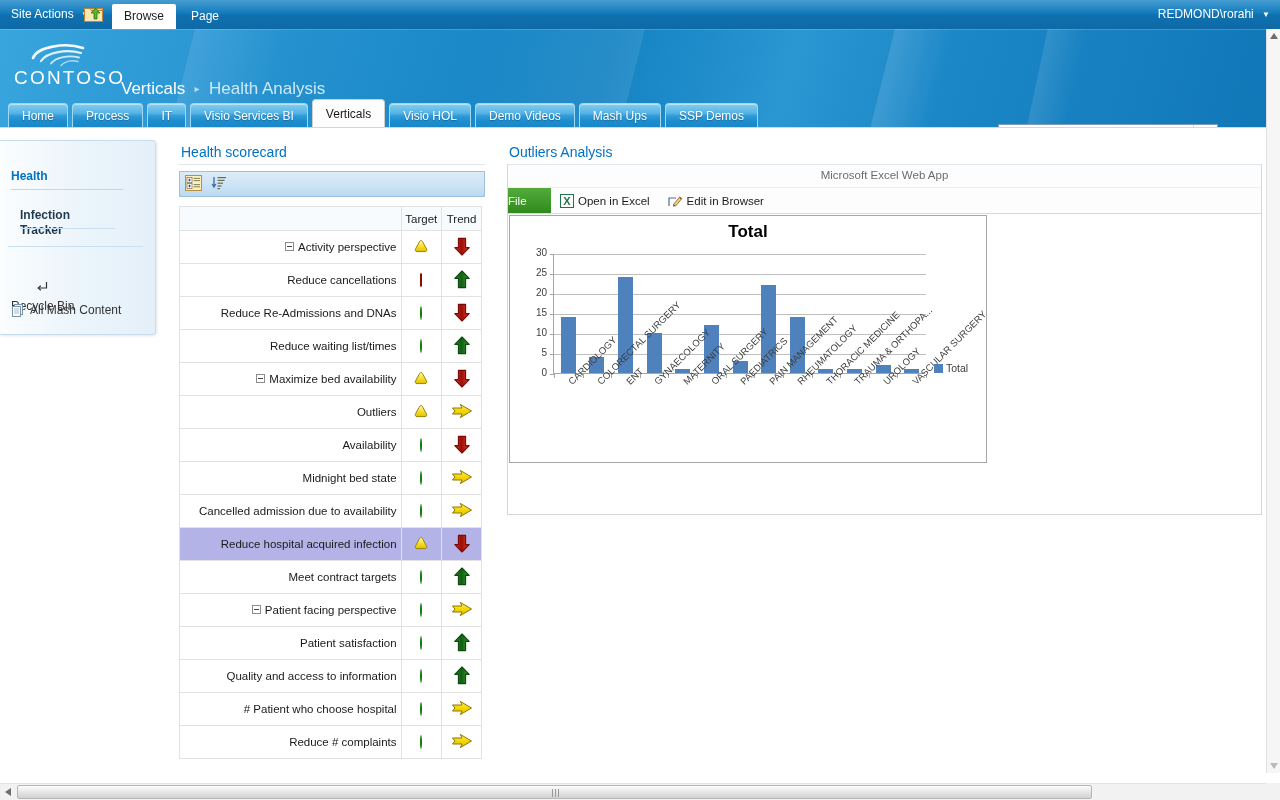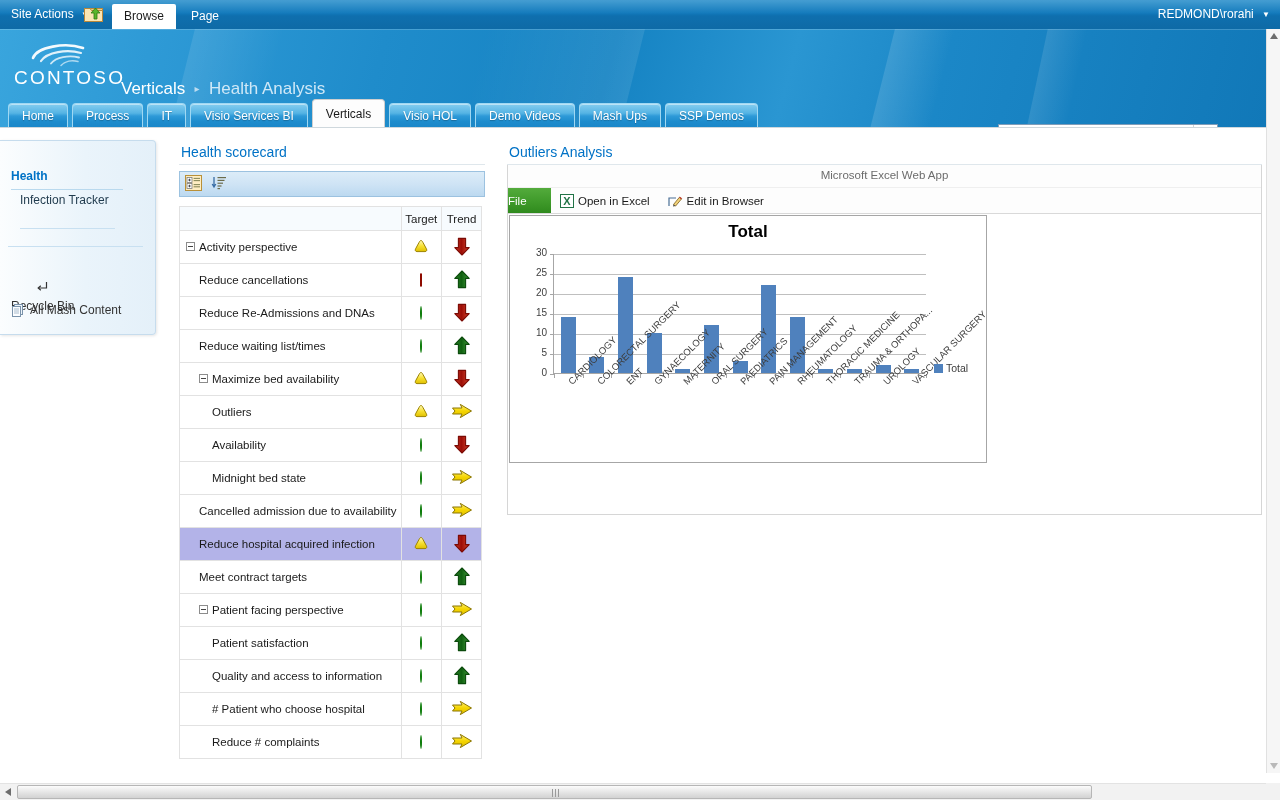--- a/index.html
+++ b/index.html
@@ -110,22 +110,22 @@
   #quicklaunch {
     position:absolute; left:0; top:12px; width:156px; height:195px;
     background:linear-gradient(to right,#fbfdfe 0%,#eaf4fb 55%,#e4f0f9 100%);
     border:1px solid #c6dced; border-left:none;
     border-top-right-radius:4px; border-bottom-right-radius:4px;
     box-shadow:1px 1px 3px rgba(0,0,0,.10);
   }
   #ql-health { position:absolute; left:11px; top:28px; color:#0072c6;
     font-size:12px; font-weight:bold; }
   #ql-div1 { position:absolute; left:11px; top:48px; width:112px; height:1px; background:#b9d9ee; }
-  #ql-infection { position:absolute; left:20px; top:52px; width:95px;
-    font-size:12px; font-weight:normal; color:#1f3a4d; line-height:15px; }
+  #ql-infection { position:absolute; left:20px; top:67px; width:95px;
+    font-size:12px; font-weight:bold; color:#1f3a4d; line-height:15px; }
   #ql-div2 { position:absolute; left:20px; top:87px; width:95px; height:1px; background:#c8e0f1; }
   #ql-div3 { position:absolute; left:8px; top:105px; width:135px; height:1px; background:#c8e0f1; }
   .ql-link { position:absolute; left:11px; font-size:12px; color:#333; white-space:nowrap;
     display:flex; align-items:center; gap:6px; }
   #ql-recycle { top:139px;flex-direction:column; }
   #ql-allsite { top:162px; }
 
   
   #scorecard-zone { position:absolute; left:179px; top:0; width:310px; }
   .wp-title { color:#0072c6; font-size:14px; padding:16px 0 4px 2px; }
@@ -135,21 +135,21 @@
     background:linear-gradient(to bottom,#dcecf8 0%,#cfe4f5 50%,#bcd9f0 100%);
     border:1px solid #9cc2e0; display:flex; align-items:center; gap:9px; padding-left:5px;
   }
   #sc-table { width:303px; margin-top:9px; border-collapse:collapse;
     border:1px solid #d9d9d9; background:#fff; }
   #sc-table th, #sc-table td { border:1px solid #e2e2e2; font-size:11.5px;
     color:#1a1a1a; padding:0; height:33px; vertical-align:middle; }
   #sc-table th { background:#f7fbfe; text-align:center; font-weight:normal;
     font-size:11.5px; height:24px; color:#1a1a1a;margin-top:32px; }
   #sc-table th.hcorner { background:#f7fbfe; }
-  .c-name { text-align:left; }
+  .c-name { text-align:right; }
   .c-name .lbl { display:block; padding-right:4px; white-space:nowrap; overflow:hidden; }
   .c-ind { width:44px; text-align:center; }
   tr.lvl0 .lbl { padding-left:6px; }
   tr.lvl1 .lbl { padding-left:19px; }
   tr.lvl2 .lbl { padding-left:32px; }
   tr.selected { background:#b3b3e8; }
   tr.selected .c-name .lbl { font-weight:normal; }
   .expander { display:inline-block; width:9px; height:9px; border:1px solid #8c8c8c;
     background:#fff; position:relative; margin-right:4px; vertical-align:middle; top:-1px; }
   .expander:before { content:""; position:absolute; left:1px; top:3px; width:5px;

